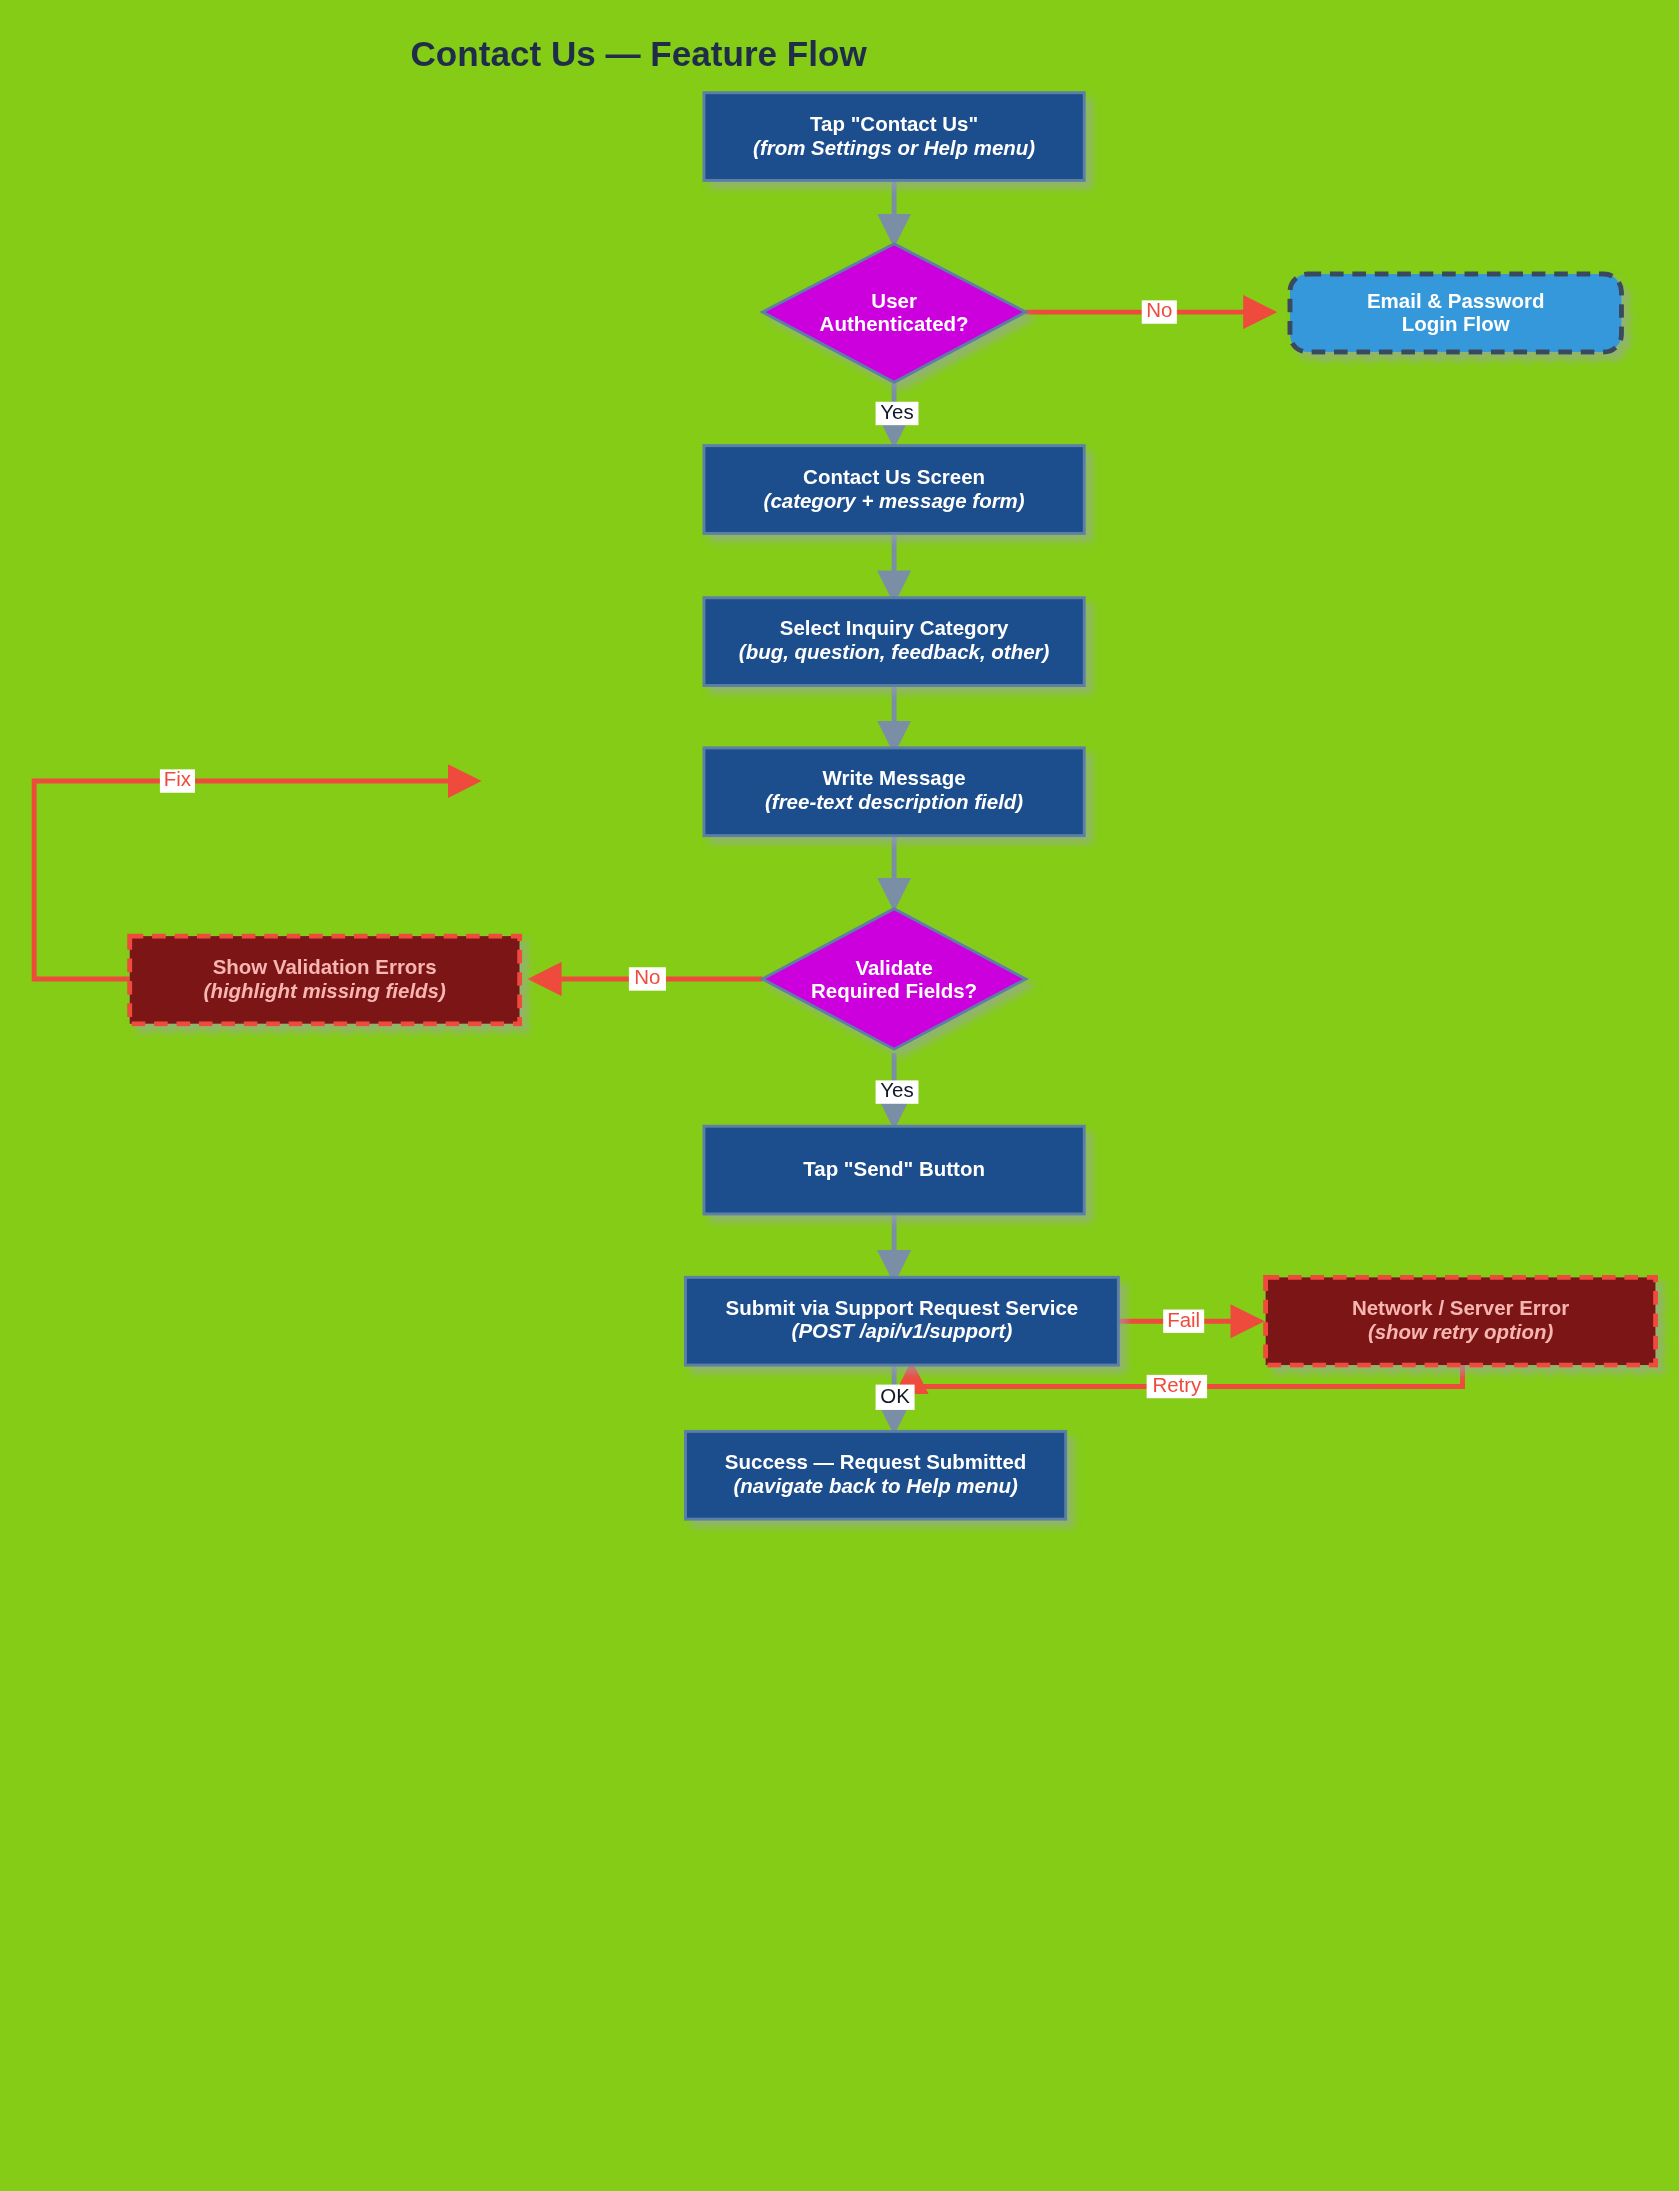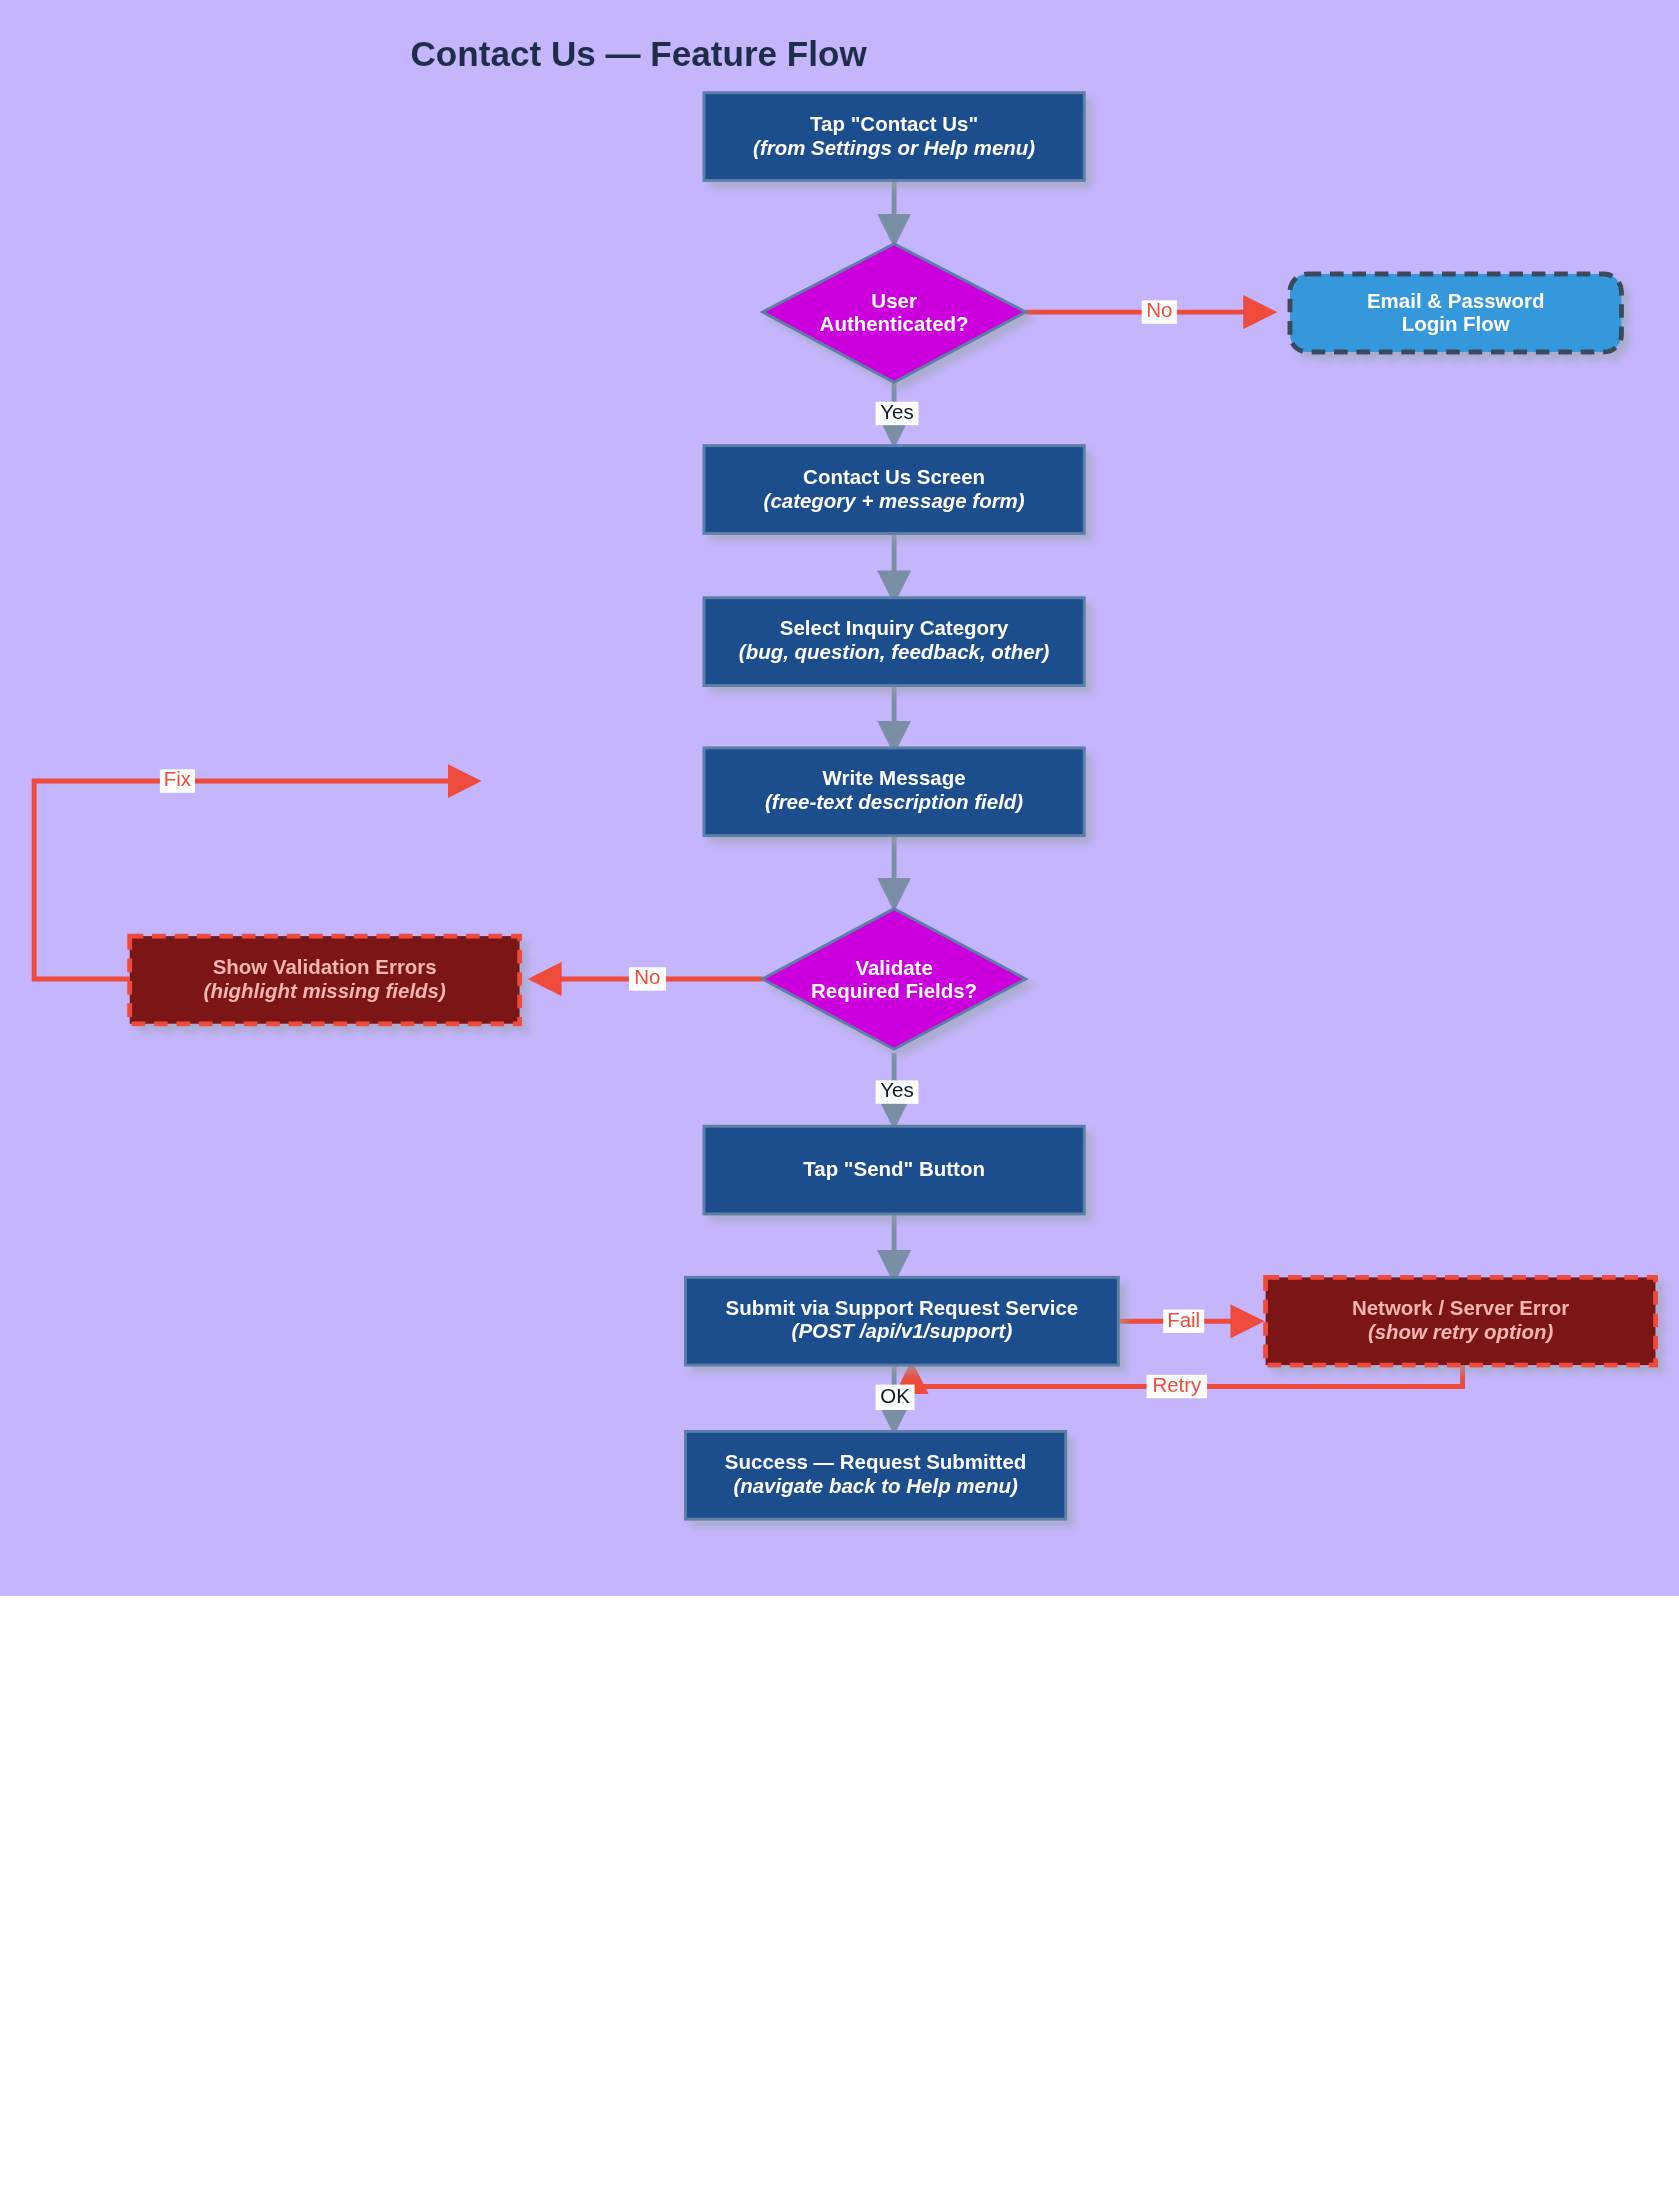--- a/index.html
+++ b/index.html
@@ -9,22 +9,22 @@
   }
   body {
     width: 1679px;
     height: 2191px;
     font-family: "Liberation Sans", sans-serif;
     overflow: hidden;
   }
   #canvas {
     position: relative;
     width: 1679px;
-    height: 1596px;
-    background: #c4b5fd;
+    height: 2191px;
+    background: #84cc16;
   }
   svg#flow {
     position: absolute;
     top: 0;
     left: 0;
     width: 1679px;
     height: 2191px;
   }
   .diagram-title {
     font-family: "Liberation Sans", sans-serif;

